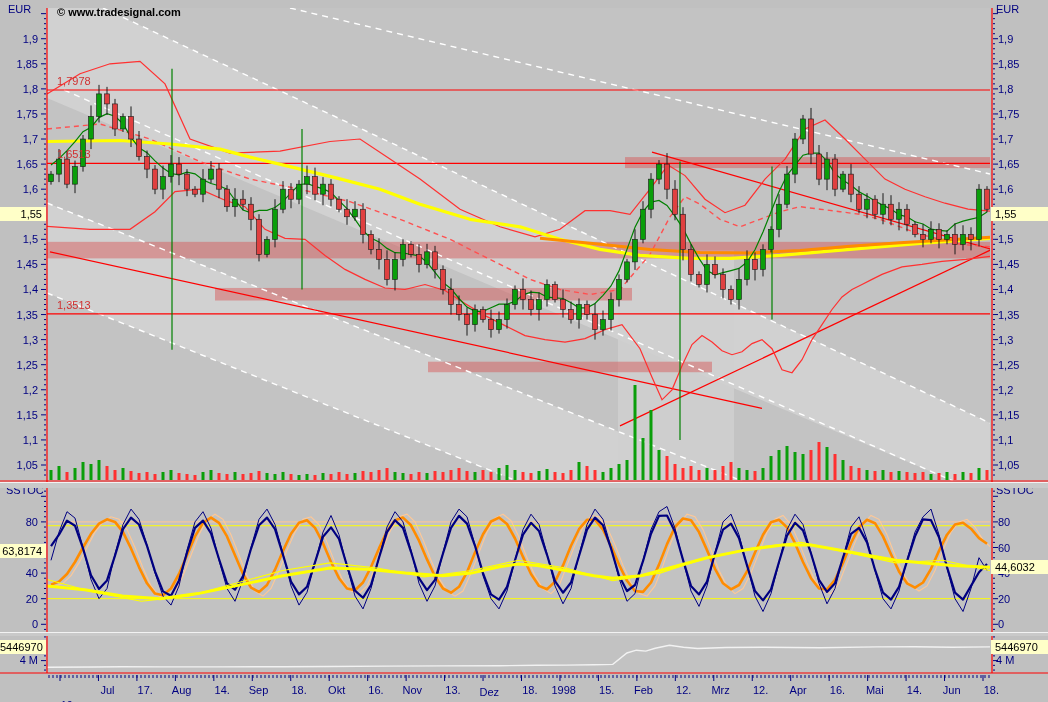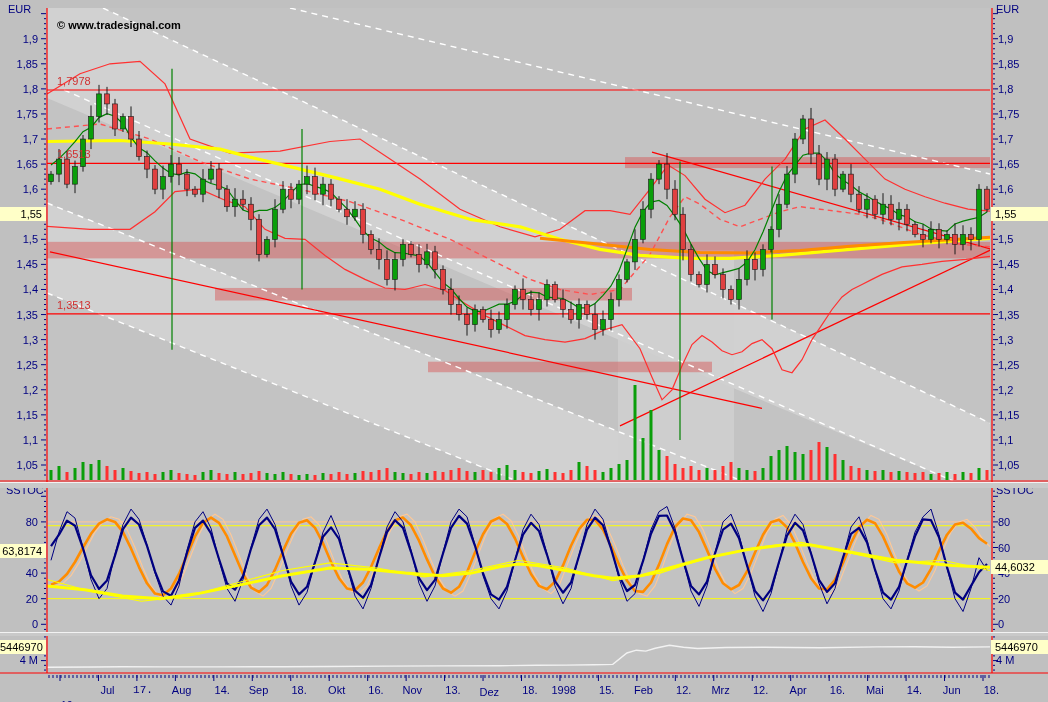--- a/index.html
+++ b/index.html
@@ -5,21 +5,21 @@
   html,body{margin:0;padding:0;}
   body{font-family:"Liberation Sans",sans-serif;background:#c0c0c0;}
   #app{position:relative;width:1048px;height:702px;background:#c0c0c0;overflow:hidden;}
   #chart-svg{position:absolute;left:0;top:0;}
   .lab{position:absolute;color:#000080;font-size:11px;line-height:12px;white-space:nowrap;}
   .lab.rt{text-align:right;}
   .red{color:#d03030;}
   .box{position:absolute;background:#ffffc8;color:#000;font-size:11px;line-height:14px;height:14px;white-space:nowrap;z-index:5;}
   .box.l{text-align:right;padding-right:4px;}
   .box.r{text-align:left;padding-left:4px;}
-  .wm{position:absolute;left:57px;top:19px;color:#000;font-size:11px;font-weight:bold;z-index:4;}
+  .wm{position:absolute;left:57px;top:6px;color:#000;font-size:11px;font-weight:bold;z-index:4;}
   .split{position:absolute;left:0;width:1048px;background:#c9c9c9;border-top:1px solid #f2f2f2;}
 </style>
 </head>
 <body>
 
 <div id="app">
   <svg id="chart-svg" width="1048" height="702">
       <defs>
         <clipPath id="clipMain">
           <rect x="47" y="8" width="943" height="473"></rect>
@@ -1022,21 +1022,21 @@
     <div class="lab" style="left: 998px; top: 515.9px;">80</div>
     <div class="lab" style="left: 998px; top: 541.5px;">60</div>
     <div class="lab" style="left: 998px; top: 567.1px;">40</div>
     <div class="lab" style="left: 998px; top: 592.7px;">20</div>
     <div class="lab" style="left: 998px; top: 618.3px;">0</div>
     <div class="lab red" style="left: 57px; top: 74.9783px;">1,7978</div>
     <div class="lab red" style="left: 57px; top: 148.448px;">1,6513</div>
     <div class="lab red" style="left: 57px; top: 298.898px;">1,3513</div>
     <div class="lab rt" style="left: 44px; top: 684px; width: 32px; margin-top: 15px;">19.</div>
     <div class="lab rt" style="left: 82.4583px; top: 684px; width: 32px;">Jul</div>
-    <div class="lab rt" style="left: 120.917px; top: 684px; width: 32px; font-family: Liberation Mono, monospace;">17.</div>
+    <div class="lab rt" style="left: 120.917px; top: 684px; width: 32px;">17.</div>
     <div class="lab rt" style="left: 159.375px; top: 684px; width: 32px;">Aug</div>
     <div class="lab rt" style="left: 197.833px; top: 684px; width: 32px;">14.</div>
     <div class="lab rt" style="left: 236.292px; top: 684px; width: 32px; text-align: right;">Sep</div>
     <div class="lab rt" style="left: 274.75px; top: 684px; width: 32px;">18.</div>
     <div class="lab rt" style="left: 313.208px; top: 684px; width: 32px;">Okt</div>
     <div class="lab rt" style="left: 351.667px; top: 684px; width: 32px;">16.</div>
     <div class="lab rt" style="left: 390.125px; top: 684px; width: 32px;">Nov</div>
     <div class="lab rt" style="left: 428.583px; top: 684px; width: 32px;">13.</div>
     <div class="lab rt" style="left: 467.042px; top: 686px; width: 32px;">Dez</div>
     <div class="lab rt" style="left: 505.5px; top: 684px; width: 32px;">18.</div>

